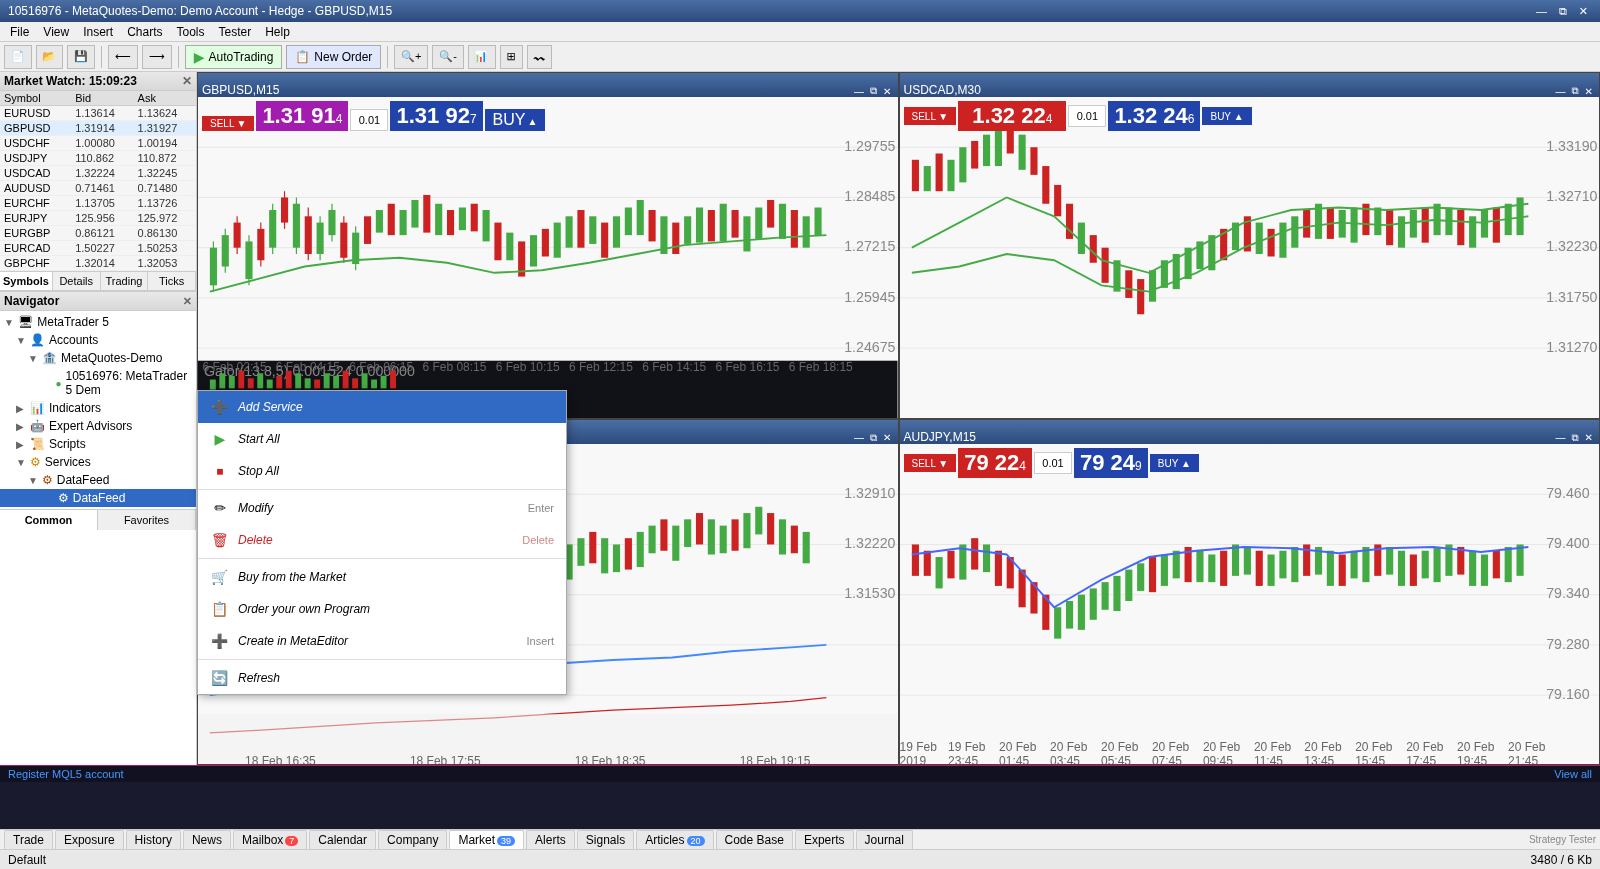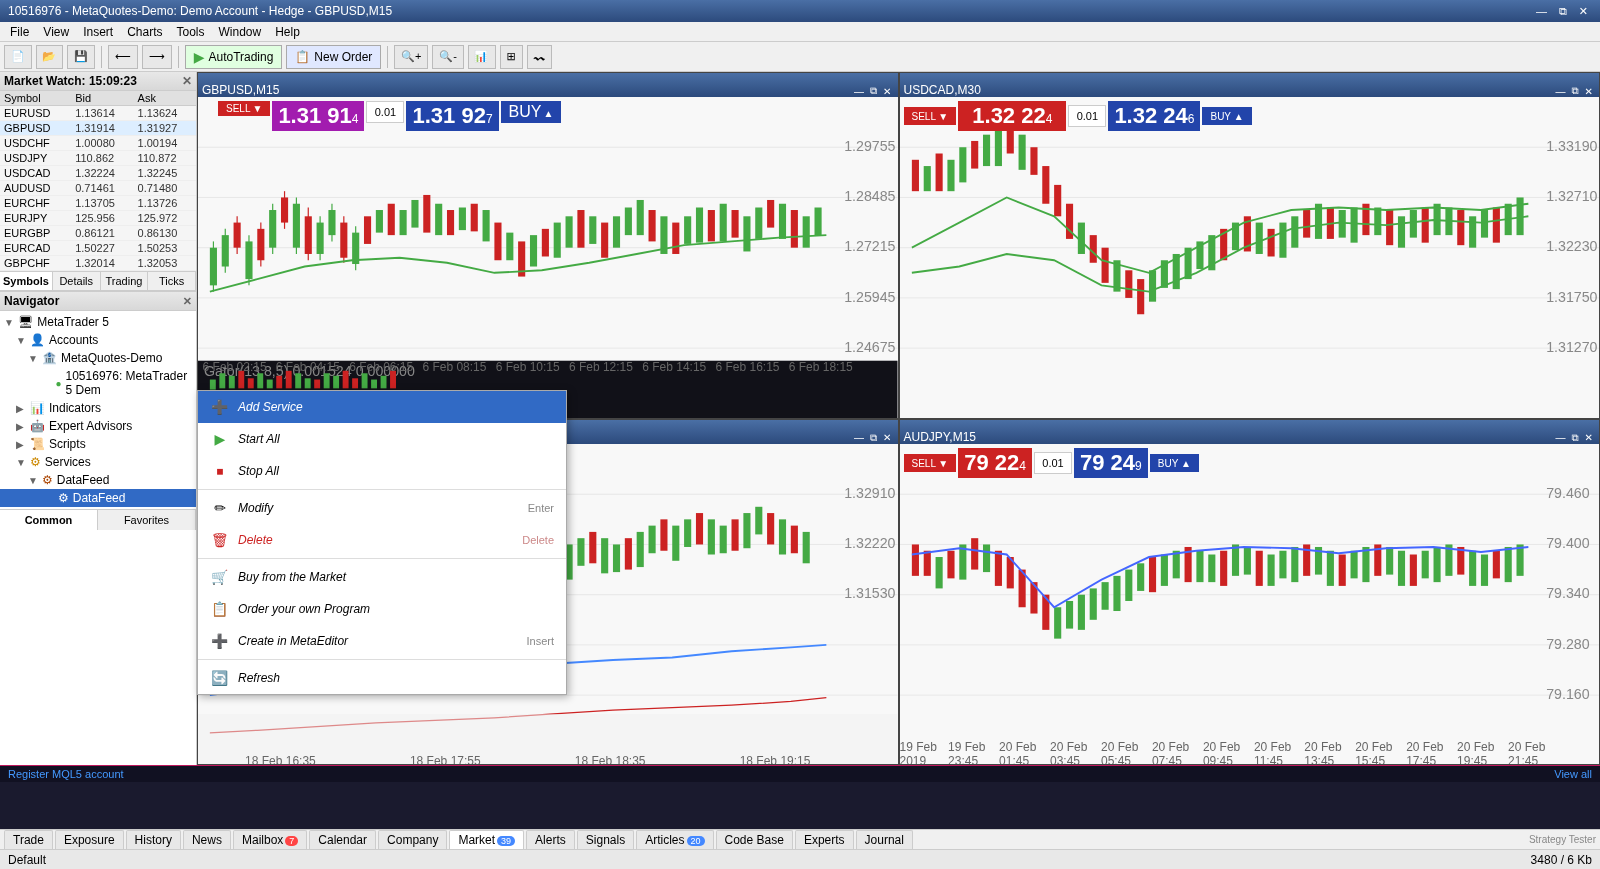--- a/index.html
+++ b/index.html
@@ -294,21 +294,21 @@
     <button class="title-btn">✕</button>
   </div>
 </div>
 
 <div class="menu-bar">
   <span class="menu-item">File</span>
   <span class="menu-item">View</span>
   <span class="menu-item">Insert</span>
   <span class="menu-item">Charts</span>
   <span class="menu-item">Tools</span>
-  <span class="menu-item">Window</span>
+  <span class="menu-item">Tester</span>
   <span class="menu-item">Help</span>
 </div>
 
 <div class="toolbar">
   <button class="toolbar-btn">📄</button>
   <button class="toolbar-btn">📂</button>
   <button class="toolbar-btn">💾</button>
   <div class="toolbar-sep"></div>
   <button class="toolbar-btn">⟵</button>
   <button class="toolbar-btn">⟶</button>
@@ -492,21 +492,21 @@
       <div class="chart-titlebar">
         <span>GBPUSD,M15</span>
         <div class="chart-controls">
           <button class="chart-btn">—</button>
           <button class="chart-btn">⧉</button>
           <button class="chart-btn">✕</button>
         </div>
       </div>
       <div class="chart-body" style="background: #f8f8f8; position: relative;">
         
-        <div style="position:absolute; top:4px; left:20px; z-index:5; display:flex; align-items:flex-start; gap:2px;">
+        <div style="position:absolute; top:4px; left:4px; z-index:5; display:flex; align-items:flex-end; gap:2px;">
           <div style="background:#cc2222; color:white; padding:2px 8px; display:flex; align-items:baseline; gap:2px; cursor:pointer;">
             <span style="font-size:10px;">SELL</span>
             <span style="font-size:10px;">▼</span>
           </div>
           <div style="background:#a21caf; color:white; padding:2px 6px; display:flex; align-items:baseline;">
             <span style="font-size:22px; font-weight:bold;">1.31 91</span>
               <sup style="font-size:12px;">4</sup>
           </div>
           <input type="text" value="0.01" class="lot-input" style="width: 38px; height: 22px; text-align: center; border: 1px solid rgb(204, 204, 204); font-size: 11px;">
           <div style="background:#2244aa; color:white; padding:2px 6px; display:flex; align-items:baseline;">

